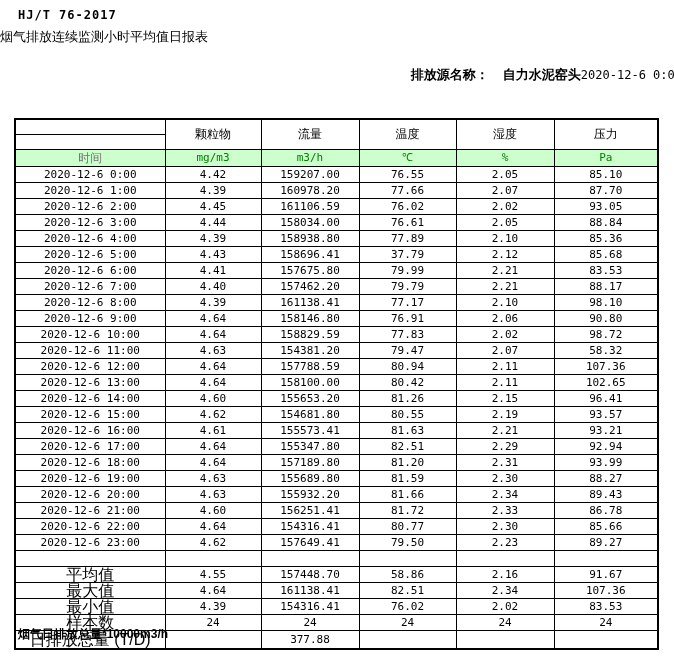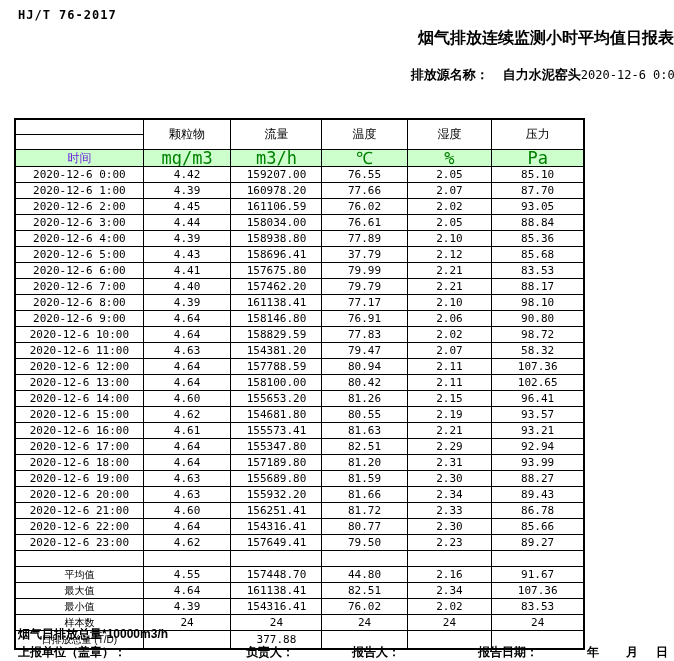--- a/index.html
+++ b/index.html
@@ -1,35 +1,35 @@
 <!DOCTYPE html>
 <html><head>
 <meta charset="utf-8">
 <style>
   html,body{margin:0;padding:0;background:#fff;}
   body{width:674px;height:661px;overflow:hidden;font-family:"Liberation Sans","DejaVu Sans",sans-serif;color:#000;}
-  .page{position:relative;width:585px;height:661px;}
+  .page{position:relative;width:674px;height:661px;}
   .std{position:absolute;left:18px;top:8px;font:bold 12px "DejaVu Sans Mono",monospace;letter-spacing:1px;}
-  .title{position:absolute;left:0;top:28px;width:674px;text-align:right;font-size:16px;font-weight:bold;}
+  .title{position:absolute;left:0;top:28px;width:674px;text-align:left;font-size:13px;font-weight:normal;}
   .src-row{position:absolute;left:18px;top:66px;width:638px;display:flex;justify-content:flex-end;align-items:baseline;margin-left:26px;}
   .src-left{font-size:13px;font-weight:bold;}
   .src-left .name{margin-left:14px;}
   .dt{font:12px "DejaVu Sans Mono",monospace;}
   table{position:absolute;left:14px;top:118px;border-collapse:collapse;table-layout:fixed;}
   table,td{border:1px solid #000;}
   table{border-width:2px;}
   td{padding:0;text-align:center;vertical-align:middle;height:15px;line-height:15px;font-size:12px;overflow:hidden;}
   .num{font-family:"DejaVu Sans Mono",monospace;font-size:11px;}
   .hdr-blank{height:14px;}
   .pollutant{font-size:12px;font-family:Liberation Serif, serif;}
   .green{background:#ccffcc;}
   .green td{height:16px;line-height:16px;}
-  .time-h{color:#6d28d9;text-align:center;}
-  .unit{color:#008000;font-family:"DejaVu Sans Mono",monospace;font-size:17px;}
-  .c-label{font-size:10px;}
+  .time-h{color:#737373;text-align:center;}
+  .unit{color:#008000;font-family:"DejaVu Sans Mono",monospace;font-size:11px;}
+  .c-label{font-size:16px;}
   #summary-body tr:last-child td{height:17px;line-height:17px;}
   .spacer td{height:15px;}
   .foot-note{position:absolute;left:18px;top:626px;font-size:12px;font-weight:bold;font-family:"Liberation Sans","DejaVu Sans",sans-serif;}
   .foot-line{position:absolute;left:0;top:644px;width:674px;height:16px;font-size:12px;font-weight:bold;}
   .foot-line span{position:absolute;white-space:nowrap;}
   .f-unit{left:18px;}
   .f-resp{left:246px;}
   .f-rep{left:352px;}
   .f-date{left:478px;}
   .f-year{left:587px;}
@@ -307,21 +307,21 @@
           <td></td>
           <td></td>
           <td></td>
       </tr>
     </tbody>
     <tbody id="summary-body">
   <tr>
     <td class="c-label">平均值</td>
     <td class="c-val num">4.55</td>
     <td class="c-val num">157448.70</td>
-    <td class="c-val num">44.80</td>
+    <td class="c-val num">58.86</td>
     <td class="c-val num">2.16</td>
     <td class="c-val num">91.67</td>
   </tr>
 
   <tr>
     <td class="c-label">最大值</td>
     <td class="c-val num">4.64</td>
     <td class="c-val num">161138.41</td>
     <td class="c-val num">82.51</td>
     <td class="c-val num">2.34</td>
@@ -352,23 +352,14 @@
     <td class="c-val num">377.88</td>
     <td class="c-val num"></td>
     <td class="c-val num"></td>
     <td class="c-val num"></td>
   </tr>
 </tbody>
   </table>
 
   <div class="foot-note">烟气日排放总量*10000m3/h</div>
 
-  <div class="foot-line">
-    <span class="f-unit">上报单位（盖章）：</span>
-    <span class="f-resp">负责人：</span>
-    <span class="f-rep">报告人：</span>
-    <span class="f-date">报告日期：</span>
-    <span class="f-year">年</span>
-    <span class="f-month">月</span>
-    <span class="f-day">日</span>
-  </div>
 
 </div>
 
 </body></html>

